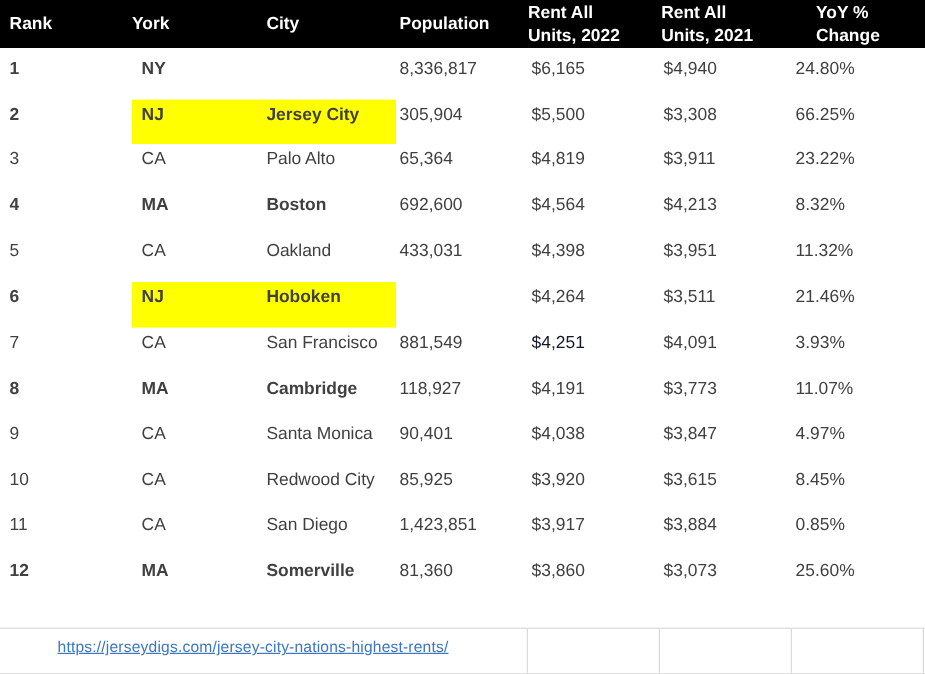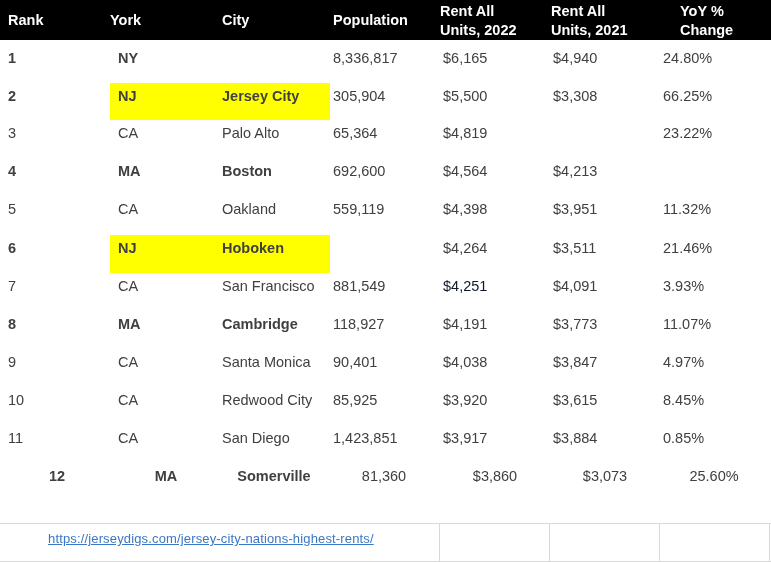--- a/index.html
+++ b/index.html
@@ -167,35 +167,37 @@
         <div class="cell c4 num" style="color: rgb(64, 64, 64);">$5,500</div>
         <div class="cell c5 num" style="color: rgb(64, 64, 64);">$3,308</div>
         <div class="cell c6 num" style="color: rgb(64, 64, 64);">66.25%</div>
       </div>
       <div class="row" style="top: 80px; height: 38px;">
         <div class="cell c0" style="color: rgb(64, 64, 64);">3</div>
         <div class="cell c1" style="color: rgb(64, 64, 64);">CA</div>
         <div class="cell c2" style="color: rgb(64, 64, 64);">Palo Alto</div>
         <div class="cell c3 num" style="color: rgb(64, 64, 64);">65,364</div>
         <div class="cell c4 num" style="color: rgb(64, 64, 64);">$4,819</div>
+        <div class="cell c5 num" style="color: rgb(64, 64, 64);">$3,911</div>
         <div class="cell c6 num" style="color: rgb(64, 64, 64);">23.22%</div>
       </div>
       <div class="row bold" style="top: 118px; height: 38px;">
         <div class="cell c0" style="color: rgb(64, 64, 64);">4</div>
         <div class="cell c1" style="color: rgb(64, 64, 64);">MA</div>
         <div class="cell c2" style="color: rgb(64, 64, 64);">Boston</div>
         <div class="cell c3 num" style="color: rgb(64, 64, 64);">692,600</div>
         <div class="cell c4 num" style="color: rgb(64, 64, 64);">$4,564</div>
         <div class="cell c5 num" style="color: rgb(64, 64, 64);">$4,213</div>
+        <div class="cell c6 num" style="color: rgb(64, 64, 64);">8.32%</div>
       </div>
       <div class="row" style="top: 156px; height: 39px;">
         <div class="cell c0" style="color: rgb(64, 64, 64);">5</div>
         <div class="cell c1" style="color: rgb(64, 64, 64);">CA</div>
         <div class="cell c2" style="color: rgb(64, 64, 64);">Oakland</div>
-        <div class="cell c3 num" style="color: rgb(64, 64, 64);">559,119</div>
+        <div class="cell c3 num" style="color: rgb(64, 64, 64);">433,031</div>
         <div class="cell c4 num" style="color: rgb(64, 64, 64);">$4,398</div>
         <div class="cell c5 num" style="color: rgb(64, 64, 64);">$3,951</div>
         <div class="cell c6 num" style="color: rgb(64, 64, 64);">11.32%</div>
       </div>
       <div class="row bold" style="top: 195px; height: 38px;">
         <div class="hl-band" style="height: 38px; background: rgb(255, 255, 0);"></div>
         <div class="cell c0" style="color: rgb(64, 64, 64);">6</div>
         <div class="cell c1" style="color: rgb(64, 64, 64);">NJ</div>
         <div class="cell c2" style="color: rgb(64, 64, 64);">Hoboken</div>
         <div class="cell c4 num" style="color: rgb(64, 64, 64);">$4,264</div>
@@ -240,21 +242,21 @@
       </div>
       <div class="row" style="top: 385px; height: 38px;">
         <div class="cell c0" style="color: rgb(64, 64, 64);">11</div>
         <div class="cell c1" style="color: rgb(64, 64, 64);">CA</div>
         <div class="cell c2" style="color: rgb(64, 64, 64);">San Diego</div>
         <div class="cell c3 num" style="color: rgb(64, 64, 64);">1,423,851</div>
         <div class="cell c4 num" style="color: rgb(64, 64, 64);">$3,917</div>
         <div class="cell c5 num" style="color: rgb(64, 64, 64);">$3,884</div>
         <div class="cell c6 num" style="color: rgb(64, 64, 64);">0.85%</div>
       </div>
-      <div class="row bold" style="top: 423px; height: 38px; text-align: center;">
+      <div class="row bold" style="top: 423px; height: 38px;">
         <div class="cell c0" style="color: rgb(64, 64, 64);">12</div>
         <div class="cell c1" style="color: rgb(64, 64, 64);">MA</div>
         <div class="cell c2" style="color: rgb(64, 64, 64);">Somerville</div>
         <div class="cell c3 num" style="color: rgb(64, 64, 64);">81,360</div>
         <div class="cell c4 num" style="color: rgb(64, 64, 64);">$3,860</div>
         <div class="cell c5 num" style="color: rgb(64, 64, 64);">$3,073</div>
         <div class="cell c6 num" style="color: rgb(64, 64, 64);">25.60%</div>
       </div>
     </div>
 

